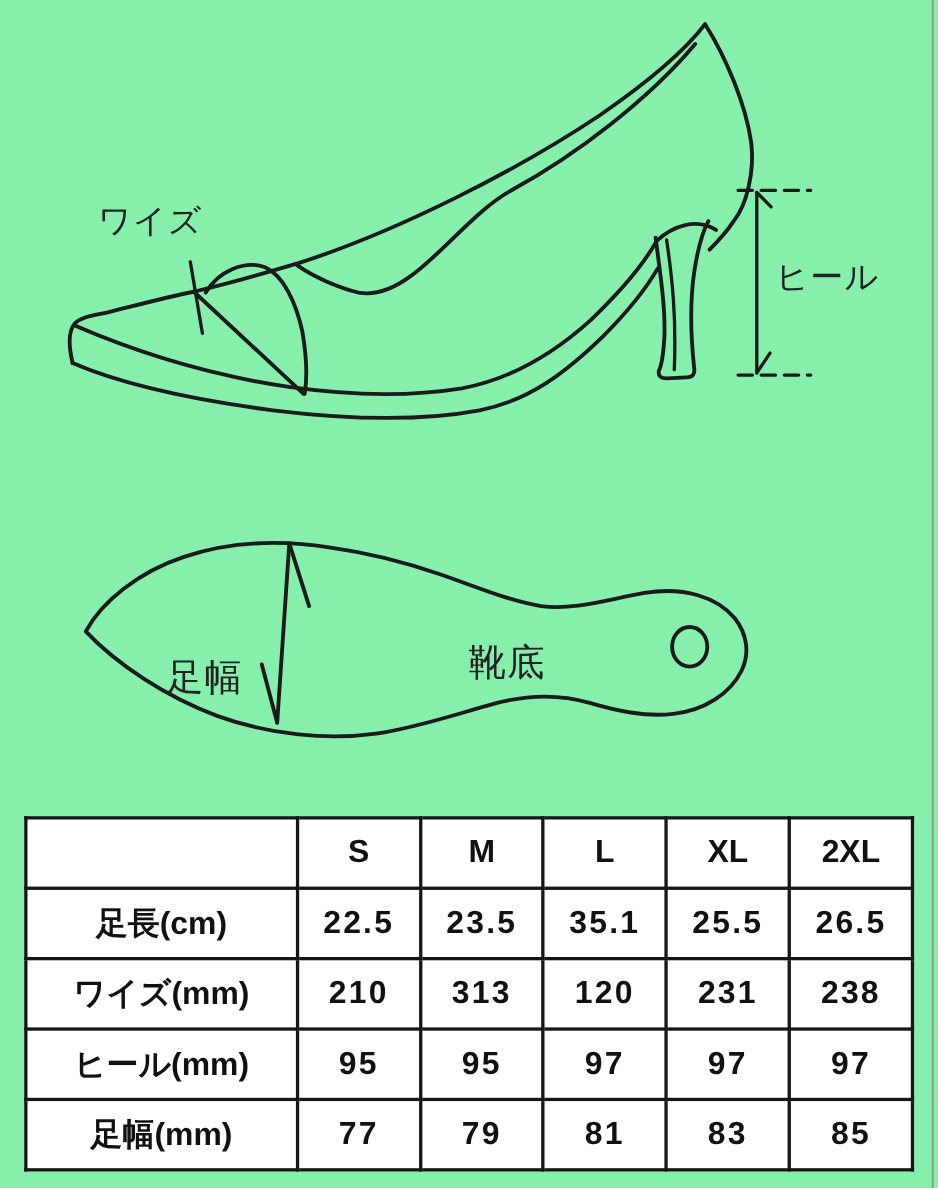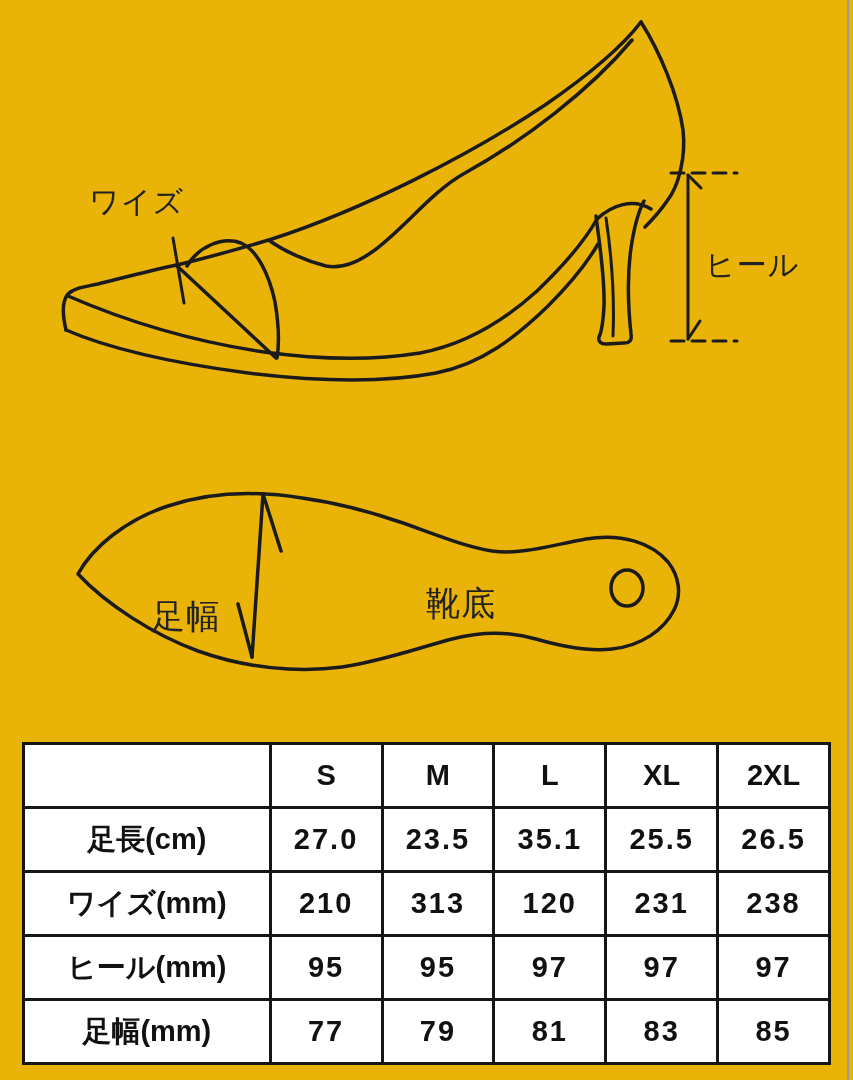--- a/index.html
+++ b/index.html
@@ -1,20 +1,20 @@
 <!DOCTYPE html>
 <html><head>
 <meta charset="utf-8">
 <style>
   html, body { margin: 0; padding: 0; background: #ffffff; }
   .canvas {
     position: relative;
     width: 853px;
     height: 1080px;
-    background: #eab308;
+    background: #86efac;
     overflow: hidden;
     font-family: "Liberation Sans", "DejaVu Sans", sans-serif;
     color: #1b1b1b;
   }
   .fig {
     position: absolute;
     left: 0; top: 0;
     width: 853px; height: 740px;
     display: block;
   }
@@ -149,21 +149,21 @@
                          C 298 673 245 668 198 651
                          C 152 634 106 604 78 574 Z"></path>
       <ellipse class="ln" cx="627" cy="588" rx="16" ry="18"></ellipse>
       <path class="ln" d="M 263 494 L 252 657"></path>
       <path class="ln" d="M 263 494 L 281 551"></path>
       <path class="ln" d="M 252 657 L 238 604"></path>
     </g>
   </svg>
 
   <div class="lbl lbl-s" style="left:89px; top:187px;">ワイズ</div>
-  <div class="lbl lbl-s" style="left:705px; top:250px;">ヒール</div>
+  <div class="lbl lbl-s" style="left:705px; top:238px;">ヒール</div>
   <div class="lbl lbl-l" style="left:151px; top:555px;margin-top:44px;">足幅</div>
   <div class="lbl lbl-l" style="left:426px; top:586px;">靴底</div>
 
   <table class="sizes">
     <colgroup>
       <col class="c-label">
       <col class="c-size">
         <col class="c-size">
         <col class="c-size">
         <col class="c-size">
@@ -175,21 +175,21 @@
         <th>S</th>
         <th>M</th>
         <th>L</th>
         <th>XL</th>
         <th>2XL</th>
       </tr>
     </thead>
     <tbody>
       <tr>
         <th>足長(cm)</th>
-        <td>27.0</td>
+        <td>22.5</td>
         <td>23.5</td>
         <td>35.1</td>
         <td>25.5</td>
         <td>26.5</td>
       </tr>
       <tr>
         <th>ワイズ(mm)</th>
         <td>210</td>
         <td>313</td>
         <td>120</td>

